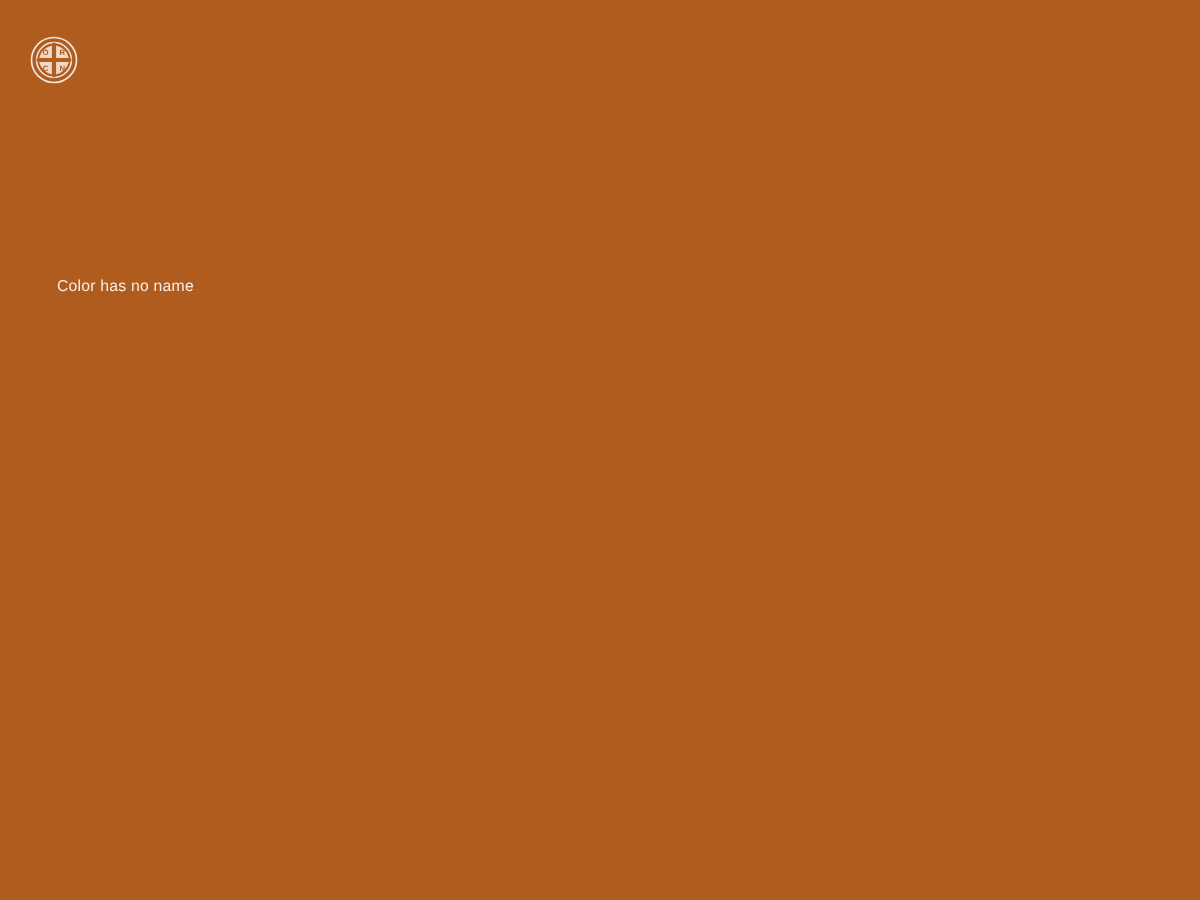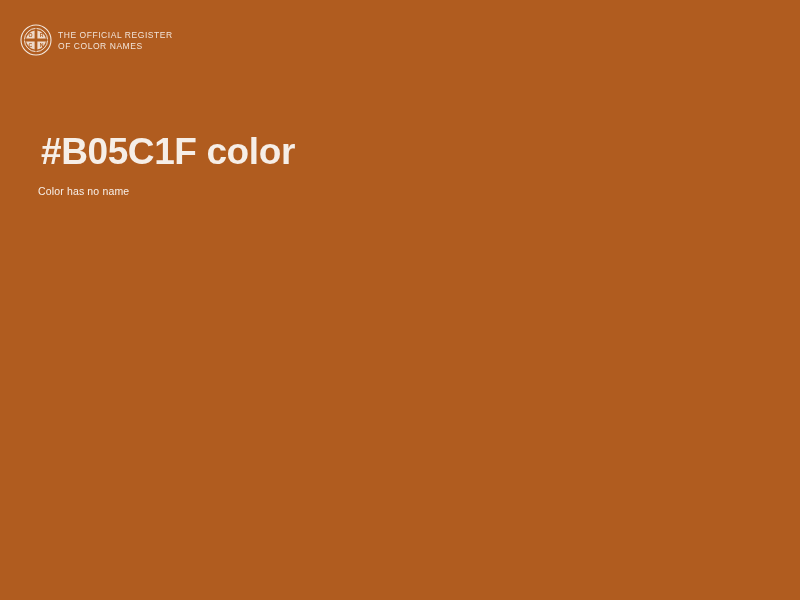--- a/index.html
+++ b/index.html
@@ -105,22 +105,17 @@
       </g>
       <g fill="#b05c1f" font-family="Liberation Sans, sans-serif" font-size="5.2" font-weight="700" text-anchor="middle">
         <text x="10.4" y="12.6">O</text>
         <text x="21.5" y="12.6">R</text>
         <text x="10.4" y="23.2">C</text>
         <text x="21.5" y="23.2">N</text>
       </g>
       <rect x="15.1" y="4.4" width="1.8" height="23.2" fill="#b05c1f"></rect>
       <rect x="4.4" y="15.1" width="23.2" height="1.8" fill="#b05c1f"></rect>
     </svg>
-    <div class="brand-text">
-      <div class="brand-line">THE OFFICIAL REGISTER</div>
-      <div class="brand-line">OF COLOR NAMES</div>
-    </div>
   </div>
 
-  <div class="color-title">#B05C1F color</div>
   <div class="color-subtitle">Color has no name</div>
 
 </div>
 
 </body></html>

